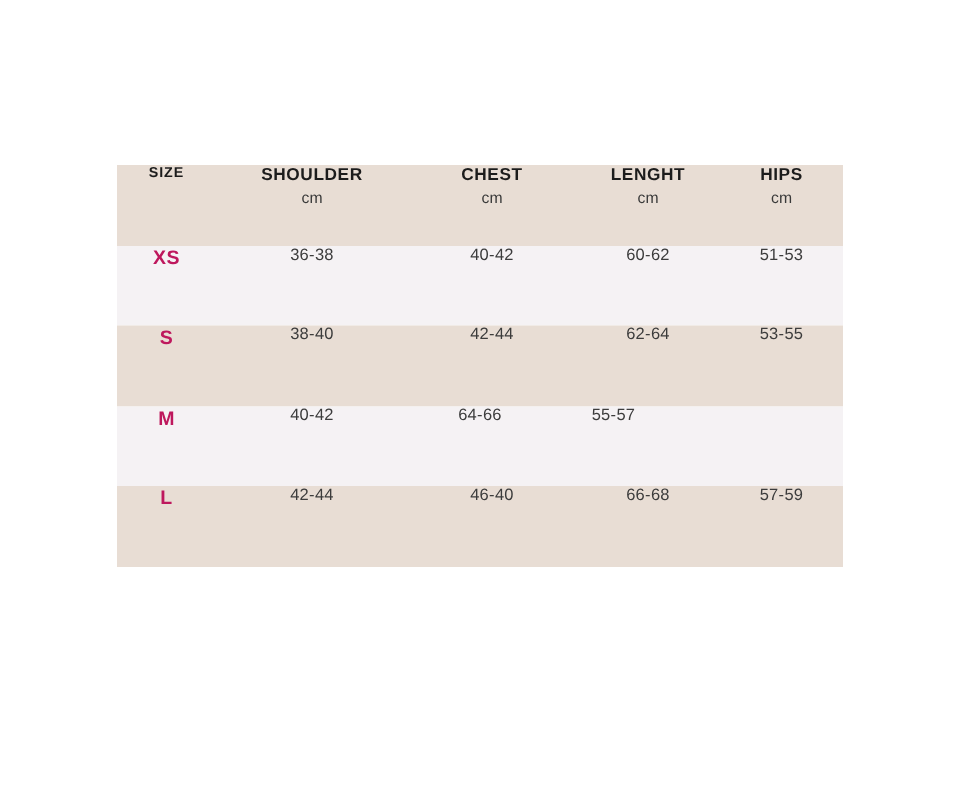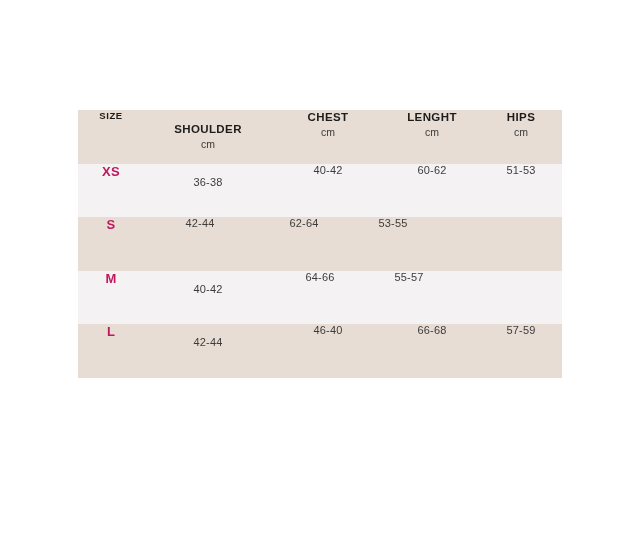--- a/index.html
+++ b/index.html
@@ -31,21 +31,21 @@
     width: 100%;
     height: 53.6px;
     box-sizing: border-box;
   }
 
   .row.beige  { background: #e8ddd4; }
   .row.light  { background: #f5f2f4; }
 
   
   .col-size     { width: 66px;  text-align: center; }
-  .col-shoulder { width: 128px; text-align: center; margin-top: 12px; }
+  .col-shoulder { width: 128px; text-align: center; }
   .col-chest    { width: 112px; text-align: center; }
   .col-lenght   { width: 96px;  text-align: center; }
   .col-hips     { width: 82px;  text-align: center; }
 
   .cell {
     box-sizing: border-box;
     display: flex;
     flex-direction: column;
     align-items: center;
     justify-content: center;
@@ -127,20 +127,23 @@
     </div>
     <div class="cell col-hips">
       <span class="value">51-53</span>
     </div>
   </div>
 
   <div class="row beige">
     <div class="cell col-size">
       <span class="size-name">S</span>
     </div>
+    <div class="cell col-shoulder">
+      <span class="value">38-40</span>
+    </div>
     <div class="cell col-chest">
       <span class="value">42-44</span>
     </div>
     <div class="cell col-lenght">
       <span class="value">62-64</span>
     </div>
     <div class="cell col-hips">
       <span class="value">53-55</span>
     </div>
   </div>

